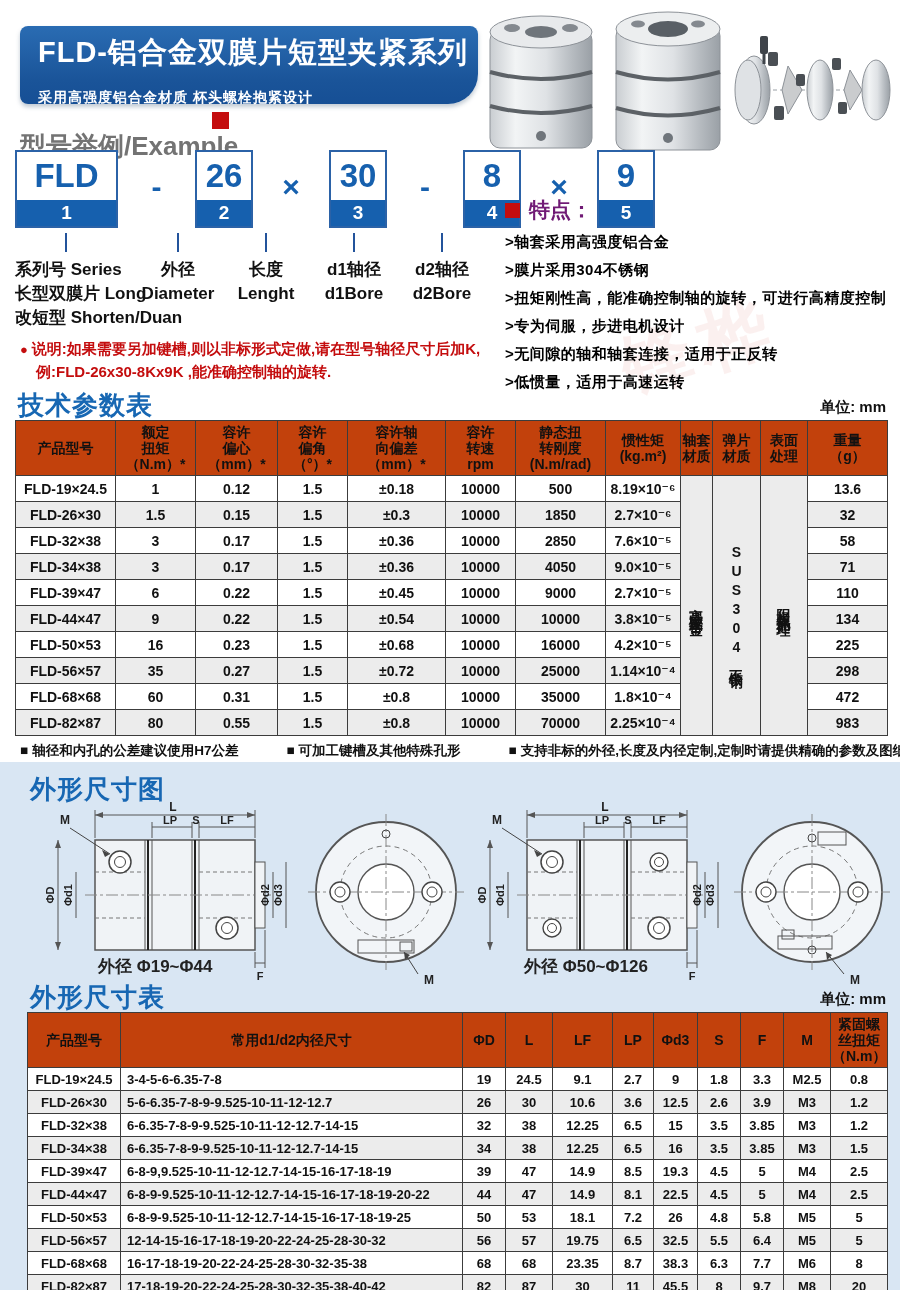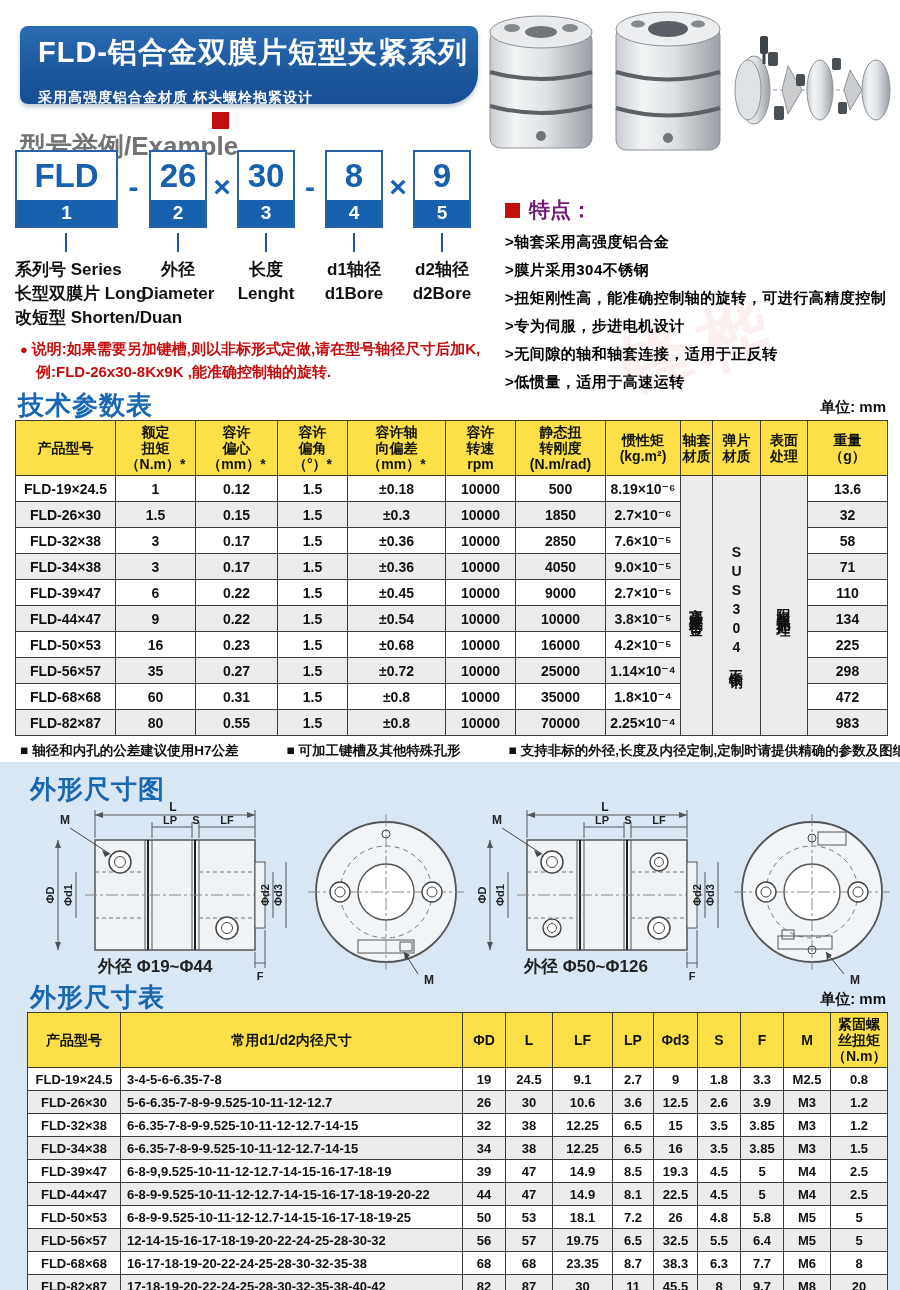--- a/index.html
+++ b/index.html
@@ -13,42 +13,42 @@
   .banner-title{font-size:29px;font-weight:bold;letter-spacing:1px;line-height:32px;}
   .banner-sub{font-size:14px;font-weight:bold;margin-top:21px;letter-spacing:1px;}
   
   .products{position:absolute;left:476px;top:2px;width:420px;height:168px;}
   
   .sec-heading{position:absolute;display:flex;align-items:flex-end;font-size:26px;font-weight:bold;color:#737373;flex-direction:column;}
   .red-sq{display:inline-block;width:17px;height:17px;background:#c40d0e;margin-right:9px;flex:0 0 auto;}
   .blue-title{position:absolute;font-size:26px;font-weight:bold;color:#1767b3;letter-spacing:1px;}
   .unit{position:absolute;font-size:15px;font-weight:bold;color:#111;}
   
-  .model-row{position:absolute;left:15px;top:150px;display:flex;height:78px;}
+  .model-row{position:absolute;left:15px;top:150px;display:flex;height:78px;gap:23px;}
   .model-box{border:2px solid #2b62a7;background:#fff;width:58px;box-sizing:border-box;display:flex;flex-direction:column;}
   .model-box.wide{width:103px;}
   .box-val{flex:1;color:#1660ae;font-size:33px;font-weight:bold;text-align:center;line-height:48px;}
   .box-num{height:26px;background:#1660ae;color:#fff;font-size:19px;font-weight:bold;text-align:center;line-height:26px;}
   .box-sep{width:30px;color:#1660ae;font-size:30px;font-weight:bold;text-align:center;line-height:74px;flex:0 0 auto;}
   .model-box.wide + .box-sep{width:31px;}
   .tick{position:absolute;top:233px;width:2px;height:19px;background:#23539b;}
   .model-label{position:absolute;top:258px;font-size:17px;font-weight:bold;line-height:24px;text-align:center;width:120px;}
   .model-label.first{text-align:left;width:180px;}
   .example-note{position:absolute;left:20px;top:338px;color:#c40d0e;font-size:15px;font-weight:bold;line-height:22px;}
   .example-note .bullet{font-size:13px;margin-right:4px;}
   .example-note .line2{margin-left:16px;}
   
   .features{position:absolute;left:505px;top:196px;width:392px;}
   .features-heading{display:flex;align-items:center;font-size:21px;font-weight:bold;color:#701a75;}
   .features-heading .red-sq{width:15px;height:15px;}
   .feature-item{font-size:15px;font-weight:bold;color:#000;margin-top:9px;letter-spacing:.5px;}
   
   table{border-collapse:collapse;table-layout:fixed;}
   th,td{border:1px solid #3c3c3c;overflow:hidden;}
-  th{background:#fde047;font-size:14px;font-weight:bold;white-space:pre-line;line-height:16px;padding:3px 1px;}
+  th{background:#c2410c;font-size:14px;font-weight:bold;white-space:pre-line;line-height:16px;padding:3px 1px;}
   td{font-size:14px;font-weight:bold;text-align:center;padding:0 2px;}
   
   .tech-table{position:absolute;left:15px;top:420px;width:872px;background:#fff;}
   .tech-table td{height:25px;}
   .tech-table tbody tr:nth-child(even) td{background:#ececec;}
   .tech-table .model-cell{text-align:center;font-size:14px;}
   .vert-cell{writing-mode:vertical-lr;text-orientation:upright;letter-spacing:3px;font-size:14px;
              background:#ececec !important;padding:6px 0;}
   .tech-notes{position:absolute;left:20px;top:742px;width:875px;display:flex;font-size:13.5px;font-weight:bold;color:#111;}
   .note-item{margin-right:48px;white-space:nowrap;}

